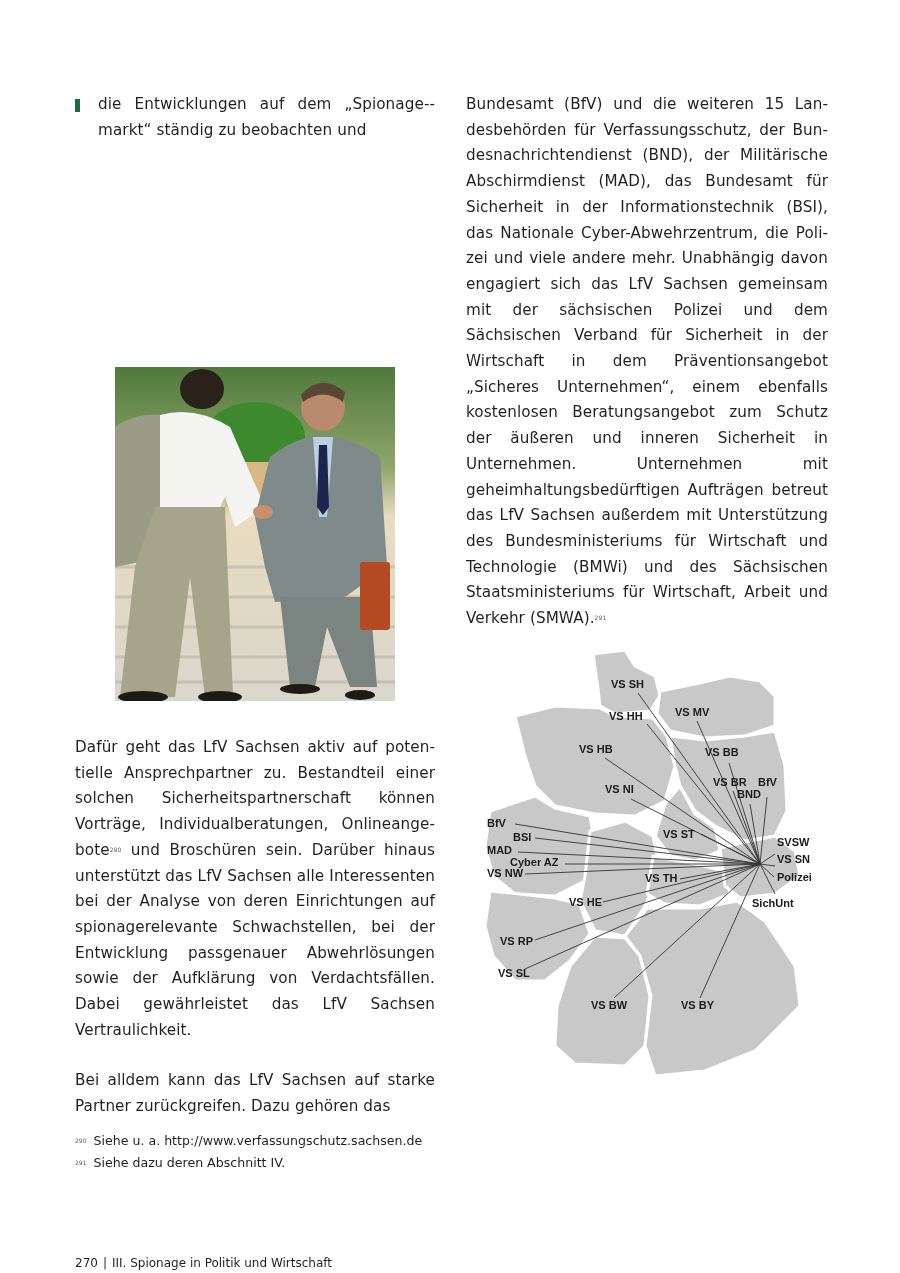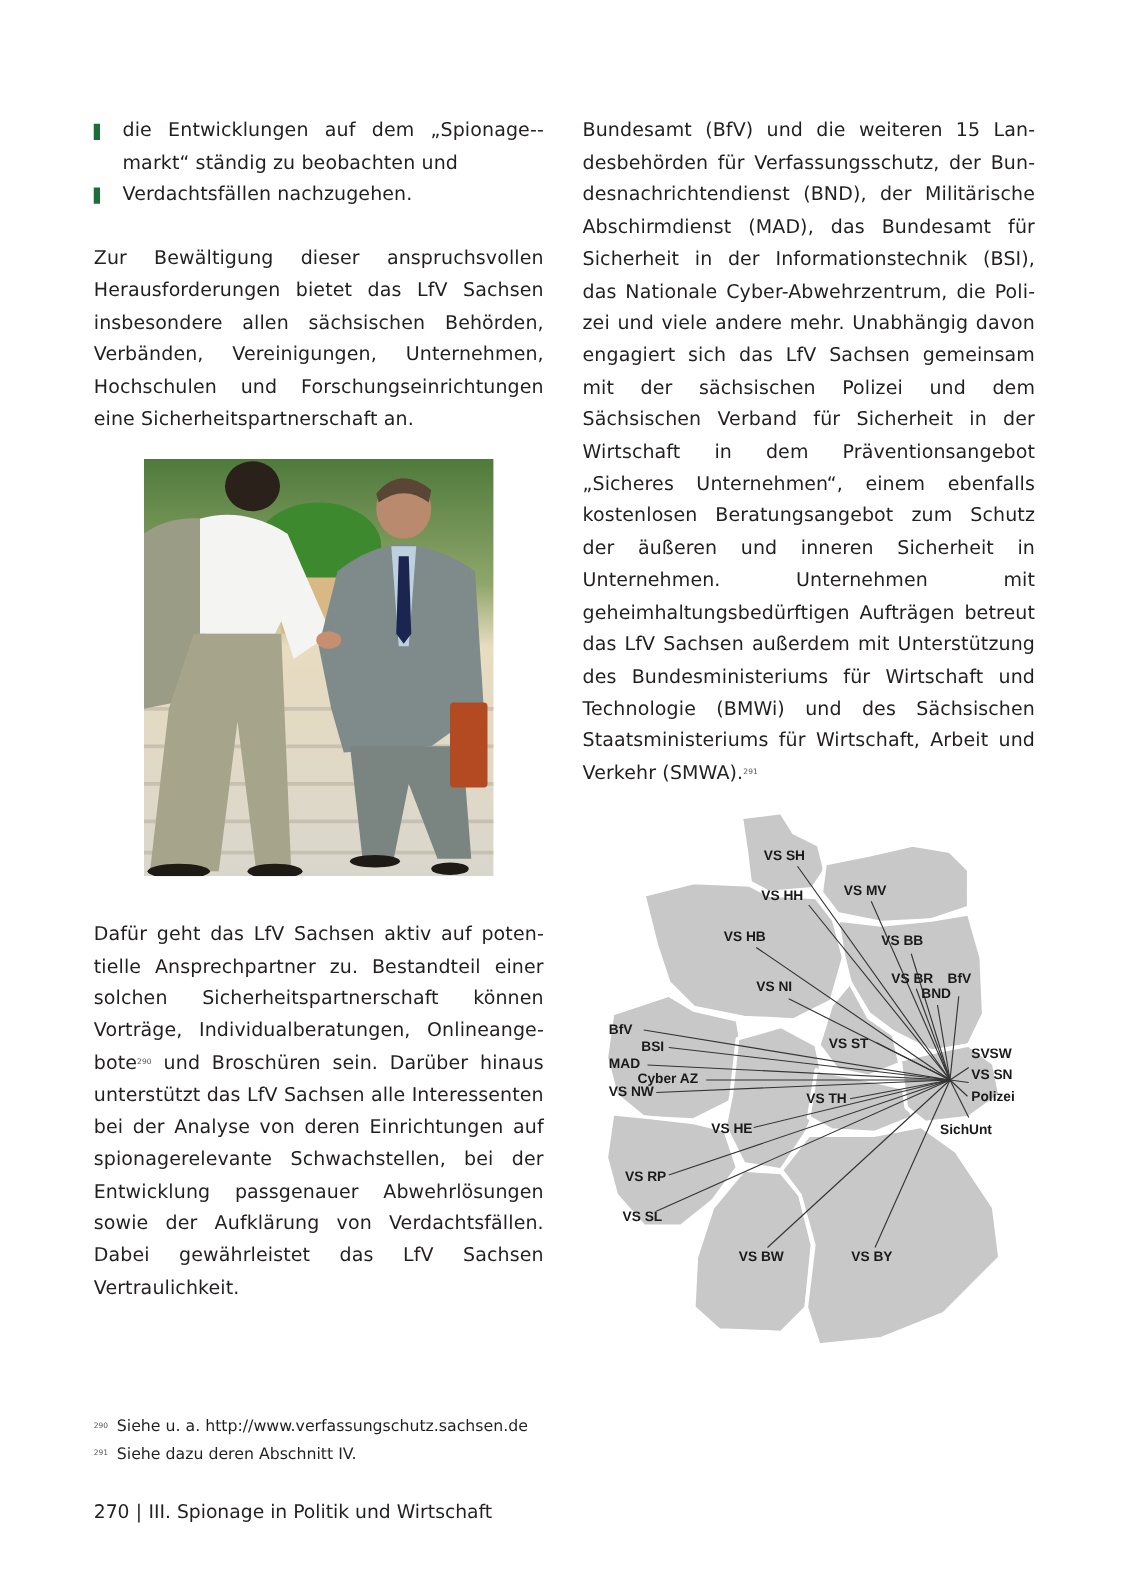--- a/index.html
+++ b/index.html
@@ -11,38 +11,33 @@
   .p { margin: 0; text-align: justify; text-align-last: left; hyphens: manual; }
   .bullets { list-style: none; margin: 0; padding: 0; }
   .bullets li { position: relative; padding-left: 23px; text-align: justify; }
   .bullets li .mark { position: absolute; left: 0; top: 7px; width: 5px; height: 13px; background: #1e6b3c; }
   .sup { font-size: 6px; vertical-align: top; position: relative; top: -1px; color: #555; }
   .photo { position: absolute; left: 115px; top: 367px; width: 280px; height: 334px; overflow: hidden; }
   .photo svg { display: block; }
   .map { position: absolute; left: 475px; top: 636px; width: 345px; height: 450px; }
   .footnotes { position: absolute; left: 75px; top: 1130px; width: 380px; font-size: 12.6px; line-height: 22px; }
   .footnotes .fnum { font-size: 6px; vertical-align: top; color: #555; margin-right: 7px; }
-  .footer { position: absolute; left: 75px; top: 1200px; font-size: 15px; }
+  .footer { position: absolute; left: 75px; top: 1256px; font-size: 12px; }
   .footer .sep { margin: 0 5px; }
 </style>
 </head>
 <body>
 
 <div class="col col-left">
   <ul class="bullets">
     <li>
       <span class="mark"></span>
       <span>die Entwicklungen auf dem „Spionage-­markt“ ständig zu beobachten und</span>
     </li>
-    <li>
-      <span class="mark"></span>
-      <span>Verdachtsfällen nachzugehen.</span>
-    </li>
   </ul>
-  <p class="p" style="margin-top:25px;">Zur Bewältigung dieser anspruchsvollen Herausforderungen bietet das LfV Sachsen insbesondere allen sächsischen Behörden, Verbänden, Vereinigungen, Unternehmen, Hochschulen und Forschungseinrichtungen eine Sicherheitspartnerschaft an.</p>
 </div>
 
 <div class="photo">
   <svg width="280" height="334" viewBox="0 0 280 334">
     <defs>
       <linearGradient id="bg" x1="0" y1="0" x2="0" y2="1">
         <stop offset="0" stop-color="#4f7a3c"></stop>
         <stop offset="0.3" stop-color="#8fa66a"></stop>
         <stop offset="0.45" stop-color="#e8dcc0"></stop>
         <stop offset="1" stop-color="#d9d6cc"></stop>
@@ -75,20 +70,21 @@
     <rect x="245" y="195" width="30" height="68" rx="3" fill="#b34a22"></rect>
     <ellipse cx="185" cy="322" rx="20" ry="5" fill="#1e1a16"></ellipse>
     <ellipse cx="245" cy="328" rx="15" ry="5" fill="#1e1a16"></ellipse>
 
     <ellipse cx="148" cy="145" rx="10" ry="7" fill="#c69070"></ellipse>
   </svg>
 </div>
 
 <div class="col" style="left:75px; top:735px; width:360px;">
   <p class="p"><span>Dafür geht das LfV Sachsen aktiv auf poten­tielle Ansprechpartner zu. Bestandteil einer solchen Sicherheitspartnerschaft können Vorträge, Individualberatungen, Onlineange­bote</span><span class="sup">290</span><span> und Broschüren sein. Darüber hinaus unterstützt das LfV Sachsen alle Interessenten bei der Analyse von deren Einrichtungen auf spionagerelevante Schwachstellen, bei der Ent­wicklung passgenauer Abwehrlösungen sowie der Aufklärung von Verdachtsfällen. Dabei gewährleistet das LfV Sachsen Vertraulichkeit.</span></p>
+  <p class="p" style="margin-top:25px;">Bei alldem kann das LfV Sachsen auf starke Partner zurückgreifen. Dazu gehören das</p>
 </div>
 
 <div class="col col-right">
   <p class="p"><span>Bundesamt (BfV) und die weiteren 15 Lan­desbehörden für Verfassungsschutz, der Bun­desnachrichtendienst (BND), der Militärische Abschirmdienst (MAD), das Bundesamt für Sicherheit in der Informationstechnik (BSI), das Nationale Cyber-Abwehrzentrum, die Poli­zei und viele andere mehr. Unabhängig davon engagiert sich das LfV Sachsen gemeinsam mit der sächsischen Polizei und dem Sächsischen Verband für Sicherheit in der Wirtschaft in dem Präventionsangebot „Sicheres Unterneh­men“, einem ebenfalls kostenlosen Beratungs­angebot zum Schutz der äußeren und inneren Sicherheit in Unternehmen. Unternehmen mit geheimhaltungsbedürftigen Aufträgen betreut das LfV Sachsen außerdem mit Unterstüt­zung des Bundesministeriums für Wirtschaft und Technologie (BMWi) und des Sächsischen Staatsministeriums für Wirtschaft, Arbeit und Verkehr (SMWA).</span><span class="sup">291</span></p>
 </div>
 
 <div class="map">
   <svg id="map-svg" width="345" height="450" viewBox="0 0 345 450">
     <g fill="#c8c8c8" stroke="#ffffff" stroke-width="3" stroke-linejoin="round">
 

